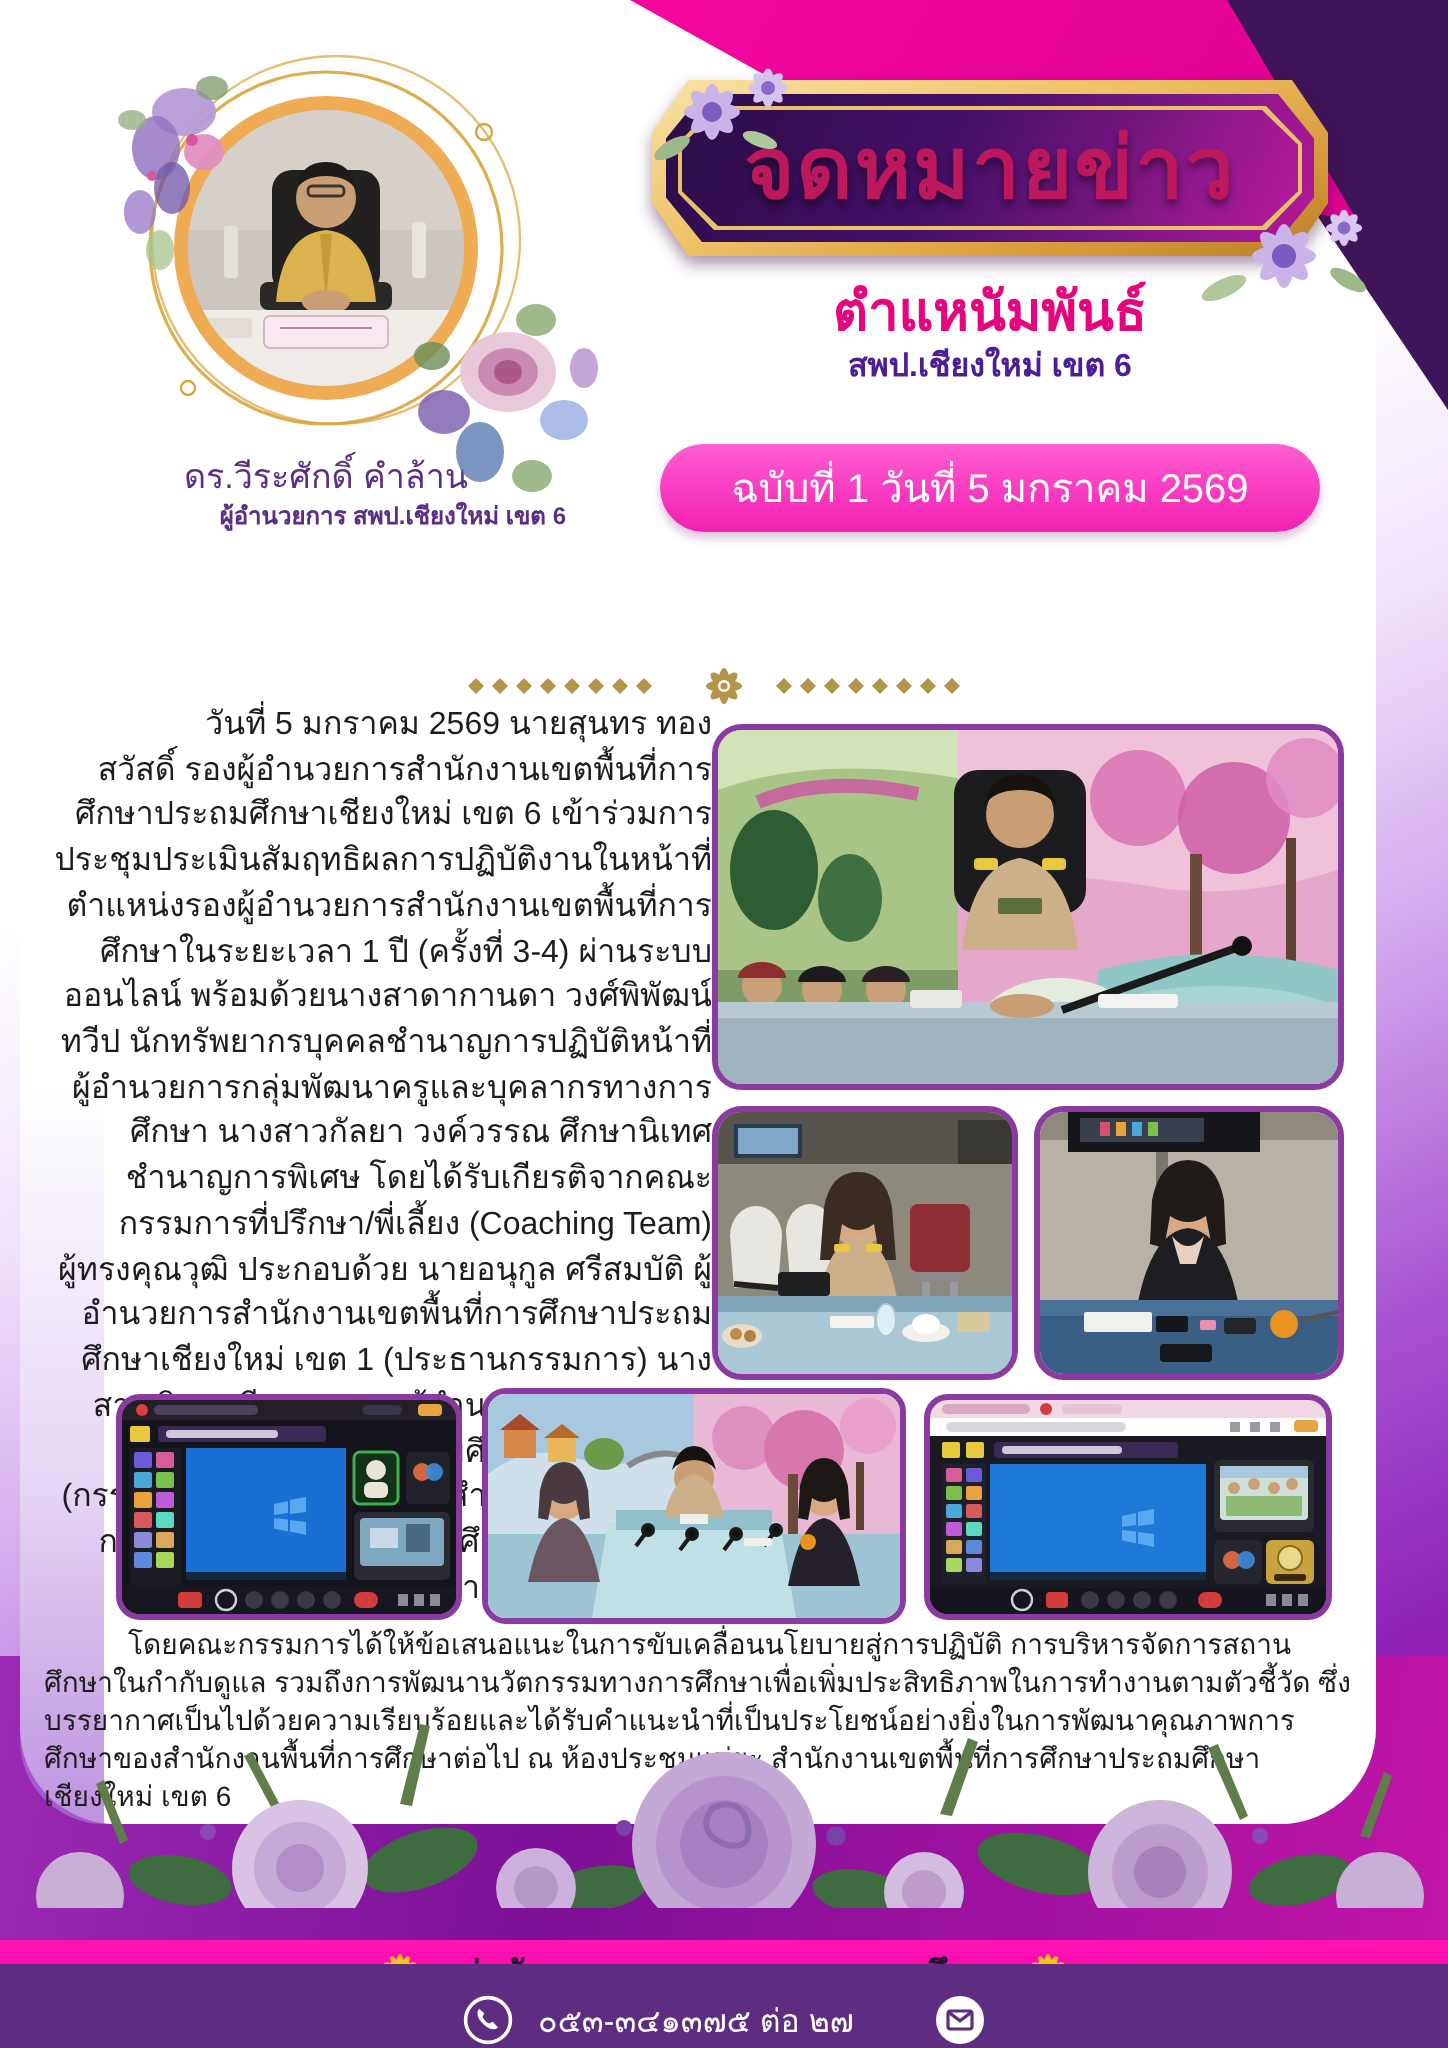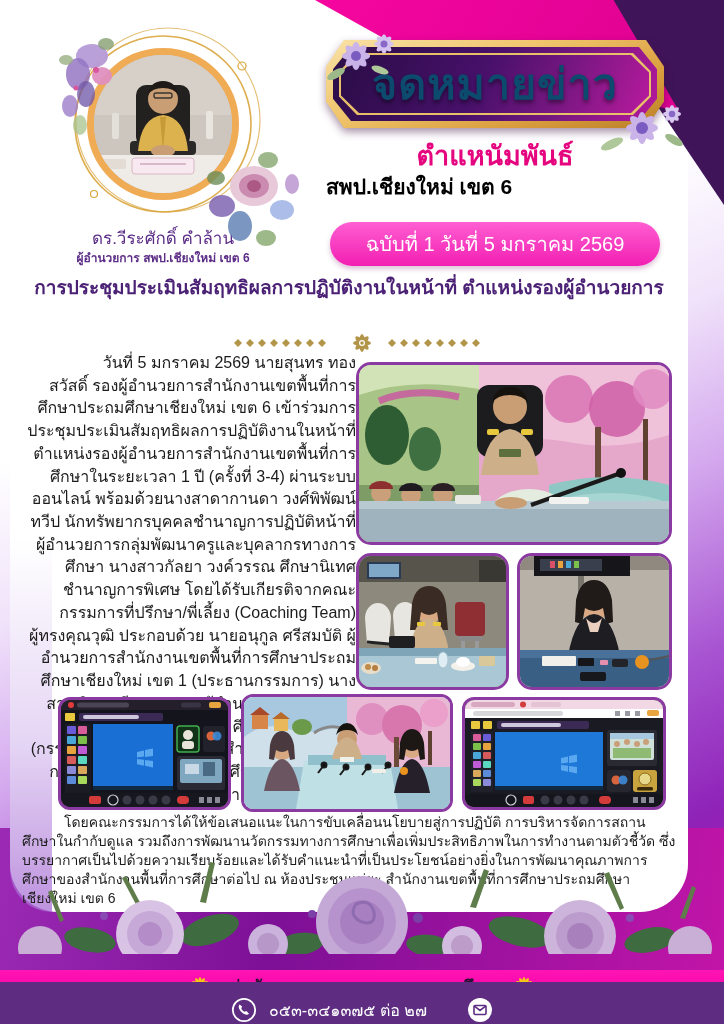--- a/index.html
+++ b/index.html
@@ -28,37 +28,37 @@
 
   
   .banner { position:absolute; left:326px; top:40px; width:338px; height:88px; z-index:5;
     filter:drop-shadow(0 4px 4px rgba(60,10,60,.45)); }
   .banner .oct { position:absolute; clip-path:polygon(18px 0,calc(100% - 18px) 0,100% 30%,100% 70%,calc(100% - 18px) 100%,18px 100%,0 70%,0 30%); }
   .b-gold { inset:0; background:linear-gradient(160deg,#f9e2a6,#efc36a 40%,#d89b3c 75%,#b97f27); }
   .b-purple1 { inset:7px; background:linear-gradient(115deg,#2b0d47 0%,#47106a 45%,#791781 72%,#b5189c 100%); }
   .b-goldline { inset:13px; background:#e9c06a; }
   .b-purple2 { inset:15px; background:linear-gradient(115deg,#2b0d47 0%,#47106a 45%,#7a1782 72%,#b81a9e 100%); }
   .banner-title { position:absolute; inset:0; display:flex; align-items:center; justify-content:center;
-    color:#0c4a6e; font-size:43px; font-weight:bold; text-shadow:0 3px 4px rgba(0,0,0,.45); letter-spacing:1px; }
+    color:#be185d; font-size:43px; font-weight:bold; text-shadow:0 3px 4px rgba(0,0,0,.45); letter-spacing:1px; }
 
   .org1 { position:absolute; left:326px; top:134px; width:338px; text-align:center; z-index:5;
     color:#e5067f; font-size:27px; font-weight:bold; }
-  .org2 { position:absolute; left:326px; top:170px; width:338px; text-align:left; z-index:5;
-    color:#000000; font-size:21px; font-weight:bold; }
+  .org2 { position:absolute; left:326px; top:170px; width:338px; text-align:center; z-index:5;
+    color:#4c1d95; font-size:16px; font-weight:bold; }
   .pill { position:absolute; left:330px; top:222px; width:330px; height:44px; border-radius:22px; z-index:5;
     background:linear-gradient(180deg,#ff5ed2,#f21fb2); display:flex; align-items:center; justify-content:center;
     color:#fff; font-size:20px; box-shadow:0 3px 5px rgba(120,10,100,.25); }
 
   
   .profile-rings { position:absolute; left:64px; top:26px; width:198px; height:198px; z-index:5; }
   .profile-photo { position:absolute; left:87px; top:48px; width:152px; height:152px; border-radius:50%;
     border:7px solid #f0ab55; overflow:hidden; z-index:6; background:#cfc9c2; }
   .director-name { position:absolute; left:43px; top:224px; width:240px; text-align:center; z-index:6;
     color:#5c2d87; font-size:17px; font-weight:normal; }
-  .director-role { position:absolute; left:43px; top:248px; width:240px; text-align:center; z-index:6;
+  .director-role { position:absolute; left:43px; top:248px; width:240px; text-align:right; z-index:6;
     color:#5c2d87; font-size:12px; font-weight:bold; }
   .flower { position:absolute; z-index:7; pointer-events:none; }
 
   
   .headline { position:absolute; left:22px; right:48px; top:274px; z-index:5; text-align:center;
     color:#4b2175; font-size:19px; font-weight:bold; line-height:1.5; }
   .divider { position:absolute; left:232px; top:333px; z-index:5; }
   .body-text { position:absolute; left:22px; top:352px; width:334px; z-index:5;
     color:#1c1c1c; font-size:16px; line-height:1.42; text-indent:3.4em;text-align:right; }
   .closing-text { position:absolute; left:22px; right:44px; top:813px; z-index:5;
@@ -209,21 +209,21 @@
   </div>
 
   <div class="org1">ตำแหนัมพันธ์</div>
   <div class="org2">สพป.เชียงใหม่ เขต 6</div>
   <div class="pill">ฉบับที่ 1 วันที่ 5 มกราคม 2569</div>
 
   <div class="director-name">ดร.วีระศักดิ์  คำล้าน</div>
   <div class="director-role">ผู้อำนวยการ สพป.เชียงใหม่ เขต 6</div>
 
   <div class="headline">
-    <span>การประชุมประเมินสัมฤทธิผลการปฏิบัติงานในหน้าที่ ตำแหน่งรองผู้อำนวยการ</span><br>
+    <br>
   </div>
 
   <svg class="divider" width="260" height="20" viewBox="0 0 260 20">
     <g fill="#b29548">
       <g id="dmnds">
         <path d="M14 10 l4 -4 l4 4 l-4 4z" transform="translate(-12,0)"></path>
         <path d="M14 10 l4 -4 l4 4 l-4 4z" transform="translate(0,0)"></path>
         <path d="M14 10 l4 -4 l4 4 l-4 4z" transform="translate(12,0)"></path>
         <path d="M14 10 l4 -4 l4 4 l-4 4z" transform="translate(24,0)"></path>
         <path d="M14 10 l4 -4 l4 4 l-4 4z" transform="translate(36,0)"></path>

